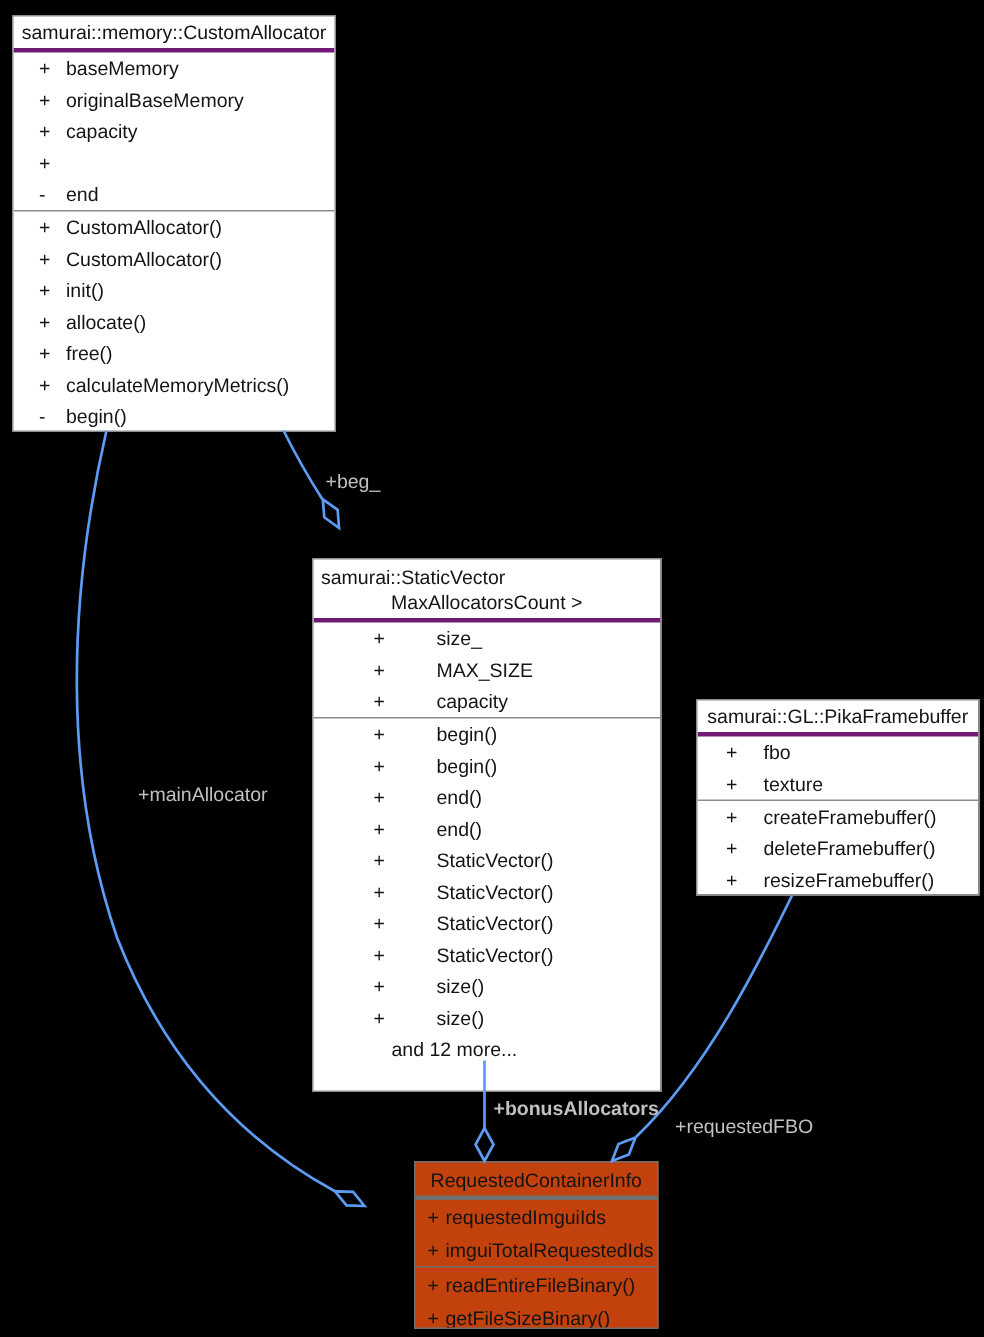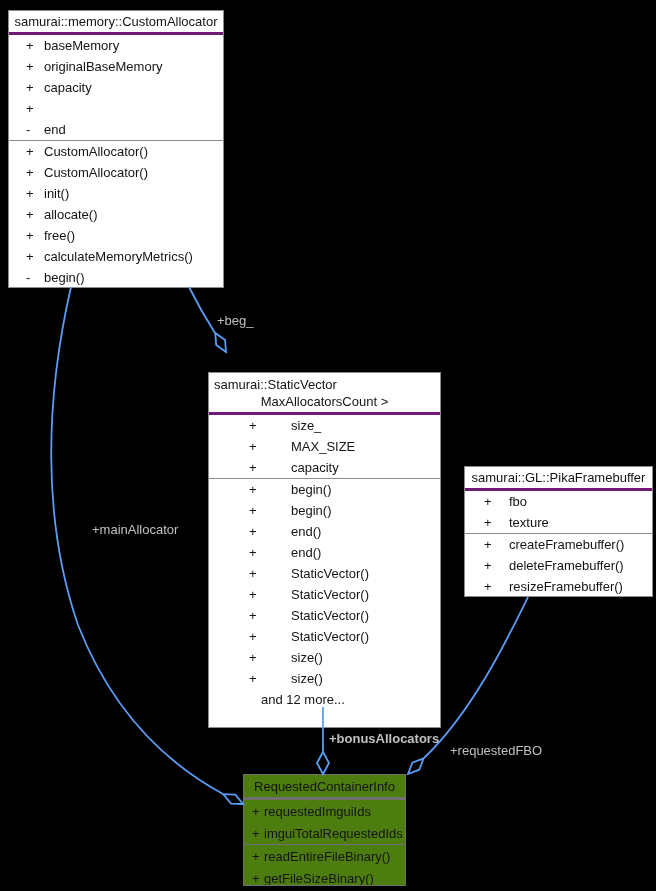--- a/index.html
+++ b/index.html
@@ -23,21 +23,21 @@
   .cbox .sec:last-child { border-bottom:none; }
   .m { display:flex; align-items:center; height:21px; white-space:nowrap; }
   .m .v { flex:0 0 auto; }
   
   .b0 .m { padding-left:17px; } .b0 .v { width:18px; }
   .b1 .m { padding-left:40px; } .b1 .v { width:42px; }
   .b1 .more { padding-left:52px; }
   .b2 .m { padding-left:19px; } .b2 .v { width:25px; }
   .b3 .m { padding-left:8px; height:22px; } .b3 .v { width:12px; }
   
-  .cbox.gray { background:#4d7c0f; border-color:#707070; }
+  .cbox.gray { background:#c2410c; border-color:#707070;margin-left:33px; }
   .cbox.gray .title { border-bottom-color:#707070; line-height:17px; }
   .cbox.gray .sec { border-bottom-color:#707070; }
   .edge-label {
     position:absolute; color:#c0c0c0; font-size:13px;
     white-space:nowrap; z-index:4;
   }
   svg.edges { position:absolute; left:0; top:0; z-index:3; pointer-events:none; }
 </style>
 </head>
 <body>

